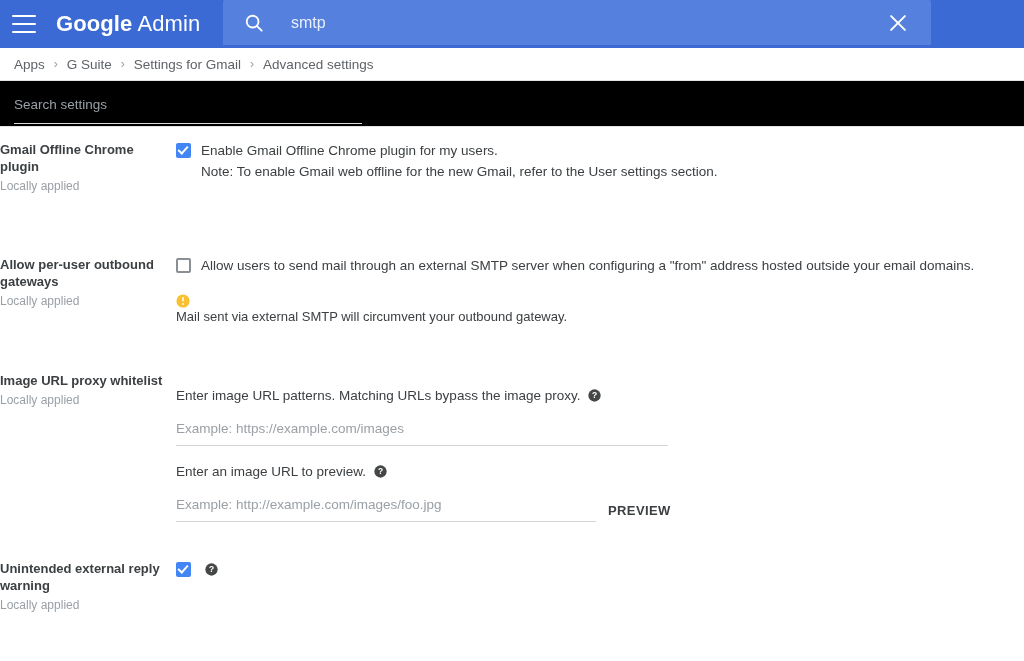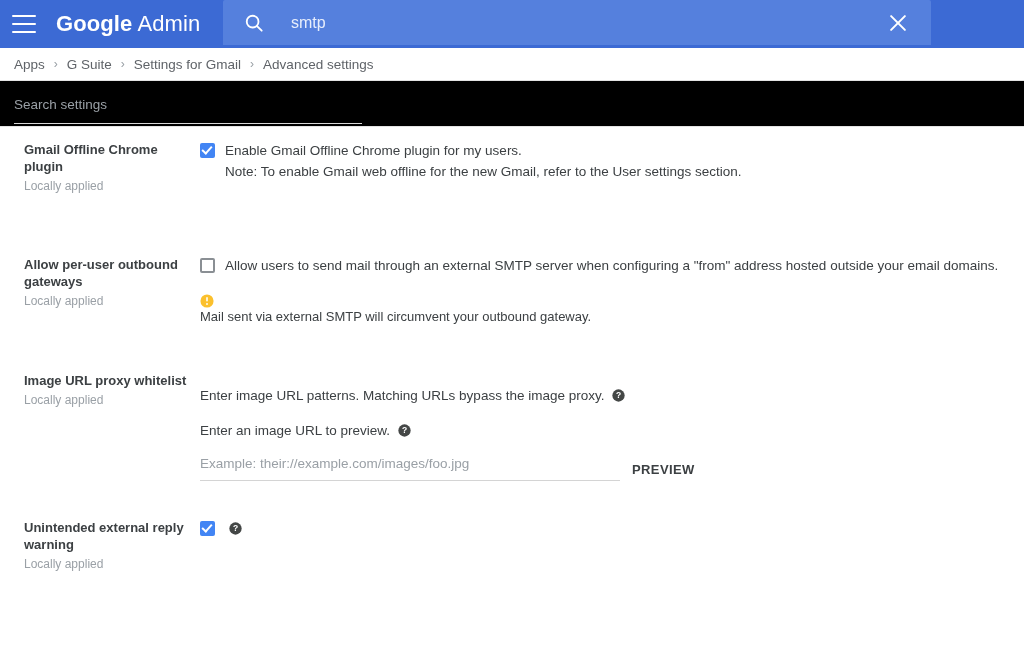--- a/index.html
+++ b/index.html
@@ -127,21 +127,20 @@
   }
 
   
   .settings {
     position: relative;
     padding-top: 0;
   }
   .row {
     display: flex;
     align-items: flex-start;
-    padding-left: 24px;
   }
   .row-label {
     width: 168px;
     flex: none;
     padding-right: 8px;
   }
   .row-title {
     font-size: 13px;
     font-weight: bold;
     color: #3c4043;
@@ -360,33 +359,36 @@
     </div>
     <div class="row-content">
       <div style="padding-top:14px;">
         <div class="field-label">
           <span>Enter image URL patterns. Matching URLs bypass the image proxy.</span>
           <svg class="help-icon" viewBox="0 0 16 16">
             <circle cx="8" cy="8" r="7.6" fill="#444746"></circle>
             <text x="8" y="11.6" text-anchor="middle" font-size="10.5" font-family="Liberation Sans, sans-serif" font-weight="bold" fill="#ffffff">?</text>
           </svg>
         </div>
+        <div class="underline-field" style="width:492px;">
+          <span class="ph">Example: https://example.com/images</span>
+        </div>
       </div>
 
       <div style="padding-top:16px;">
         <div class="field-label">
           <span>Enter an image URL to preview.</span>
           <svg class="help-icon" viewBox="0 0 16 16">
             <circle cx="8" cy="8" r="7.6" fill="#444746"></circle>
             <text x="8" y="11.6" text-anchor="middle" font-size="10.5" font-family="Liberation Sans, sans-serif" font-weight="bold" fill="#ffffff">?</text>
           </svg>
         </div>
         <div class="preview-row">
           <div class="underline-field" style="width:420px;">
-            <span class="ph">Example: their://example.com/images/foo.jpg</span>
+            <span class="ph">Example: http://example.com/images/foo.jpg</span>
           </div>
           <div class="preview-btn">PREVIEW</div>
         </div>
       </div>
     </div>
   </div>
 
   <div class="row" style="padding-top:38px;">
     <div class="row-label">
       <div class="row-title">Unintended external reply warning</div>

